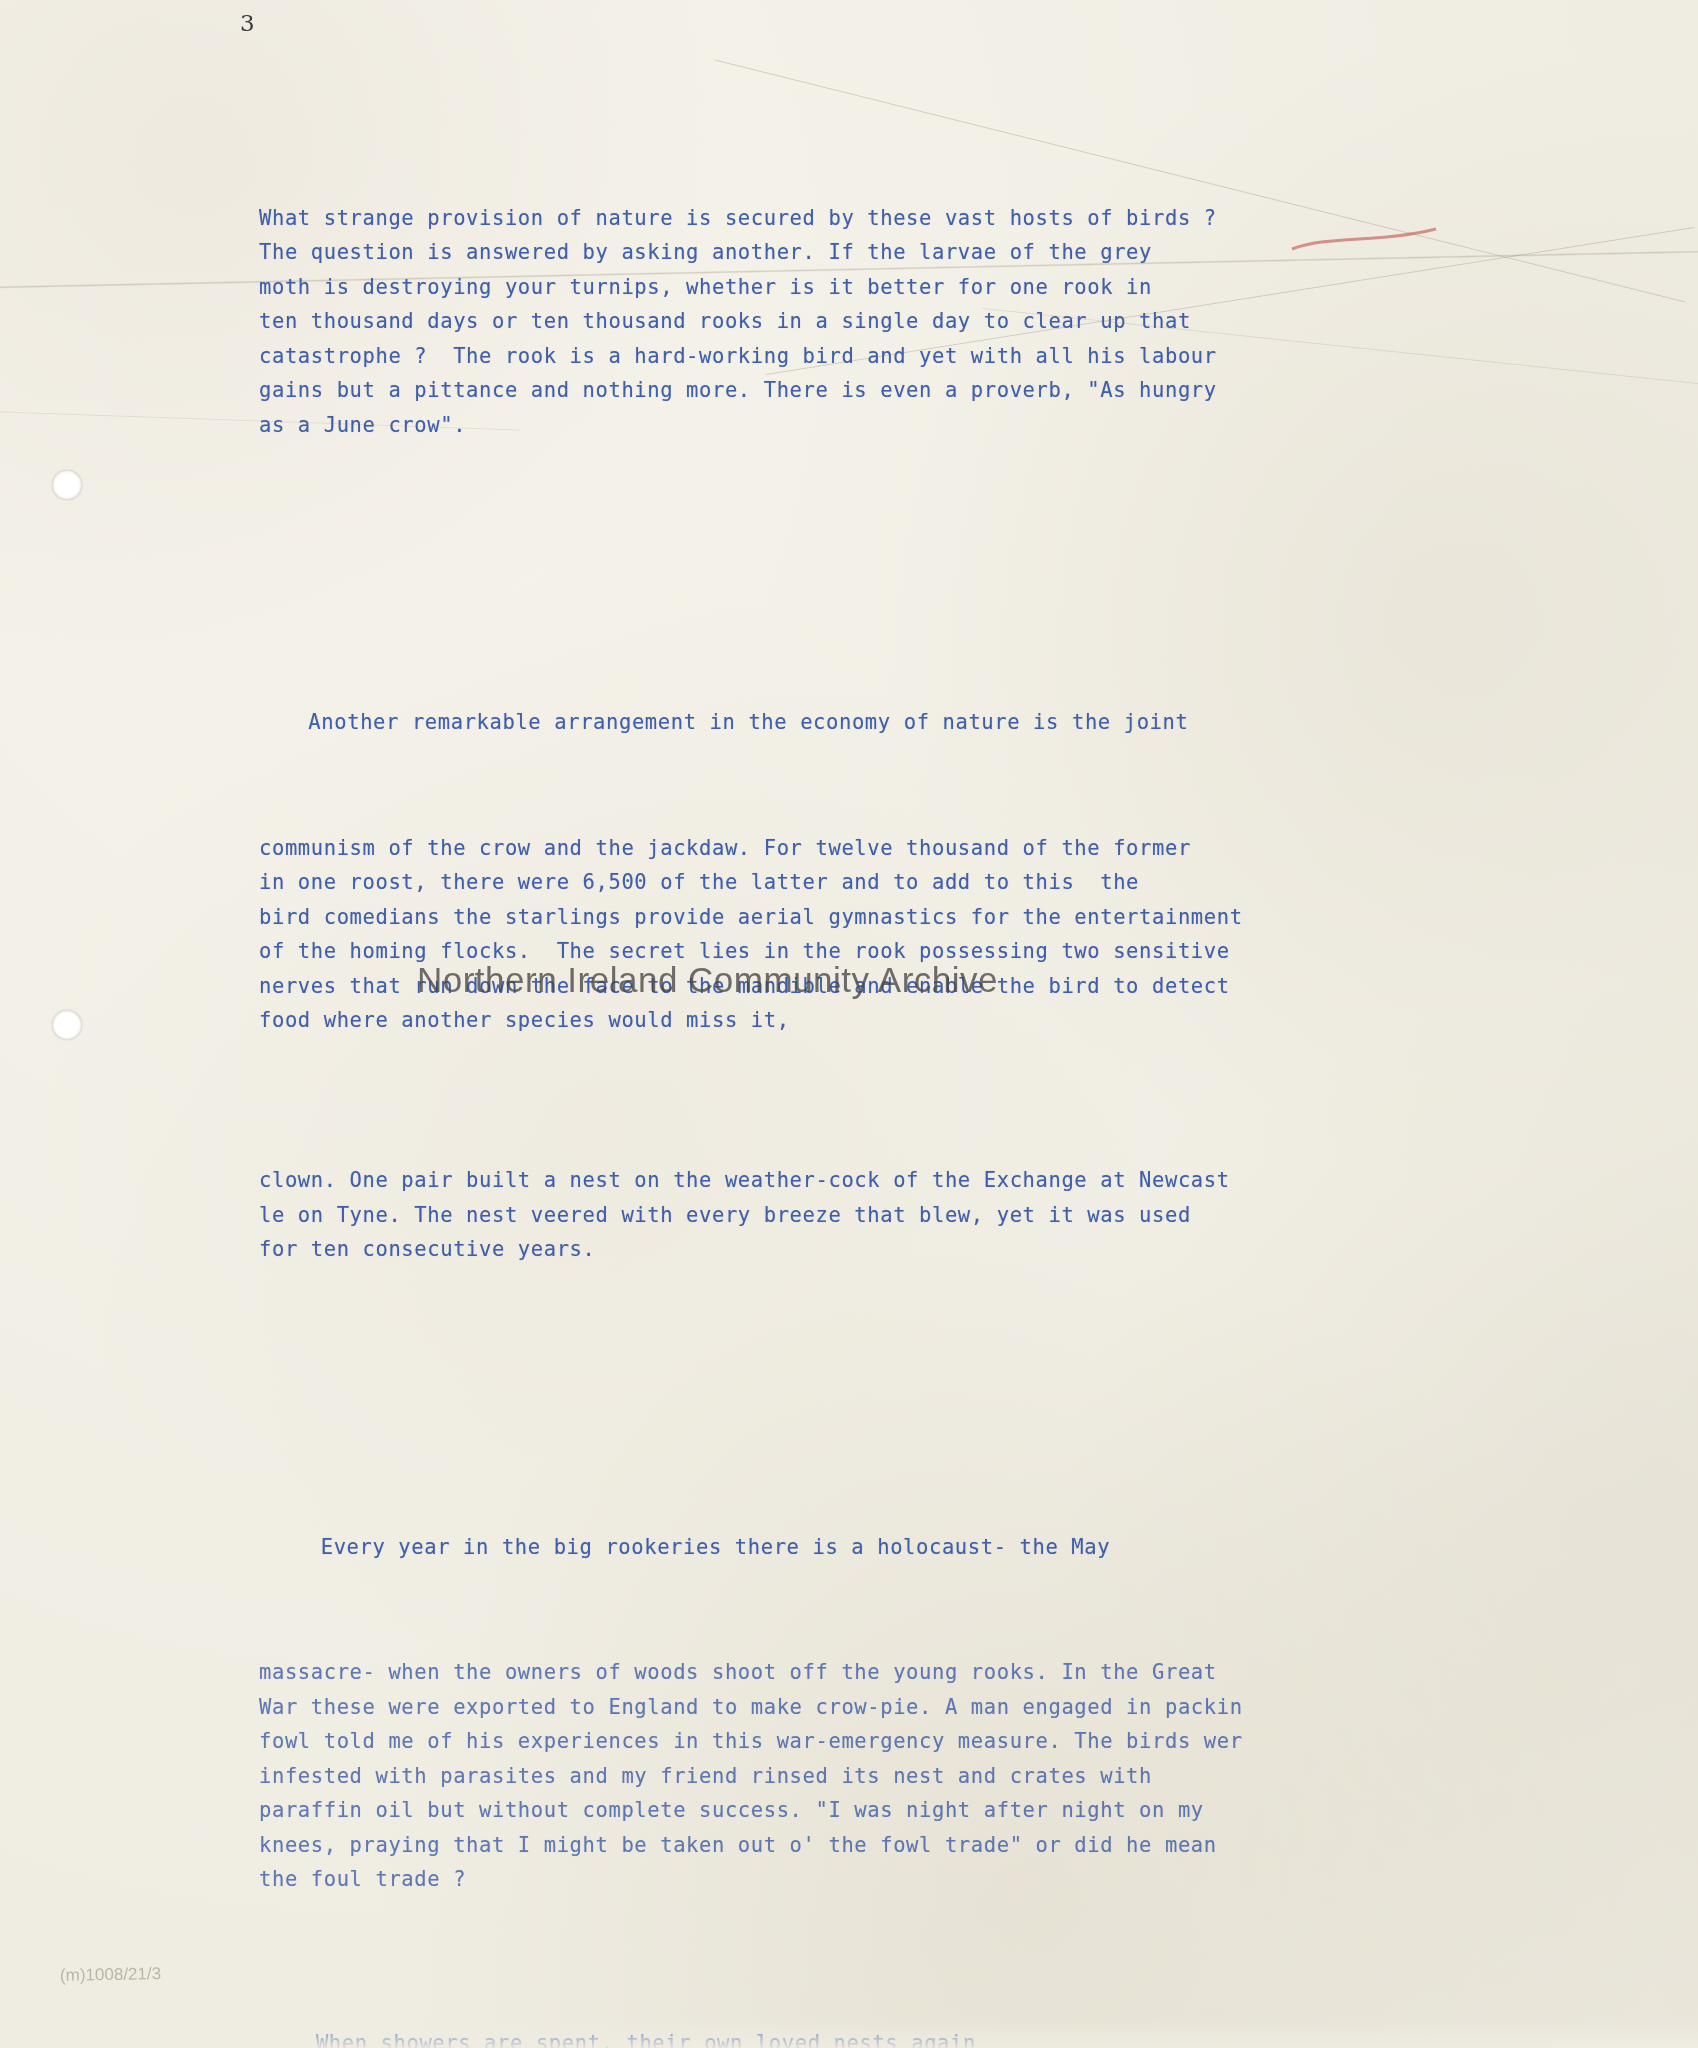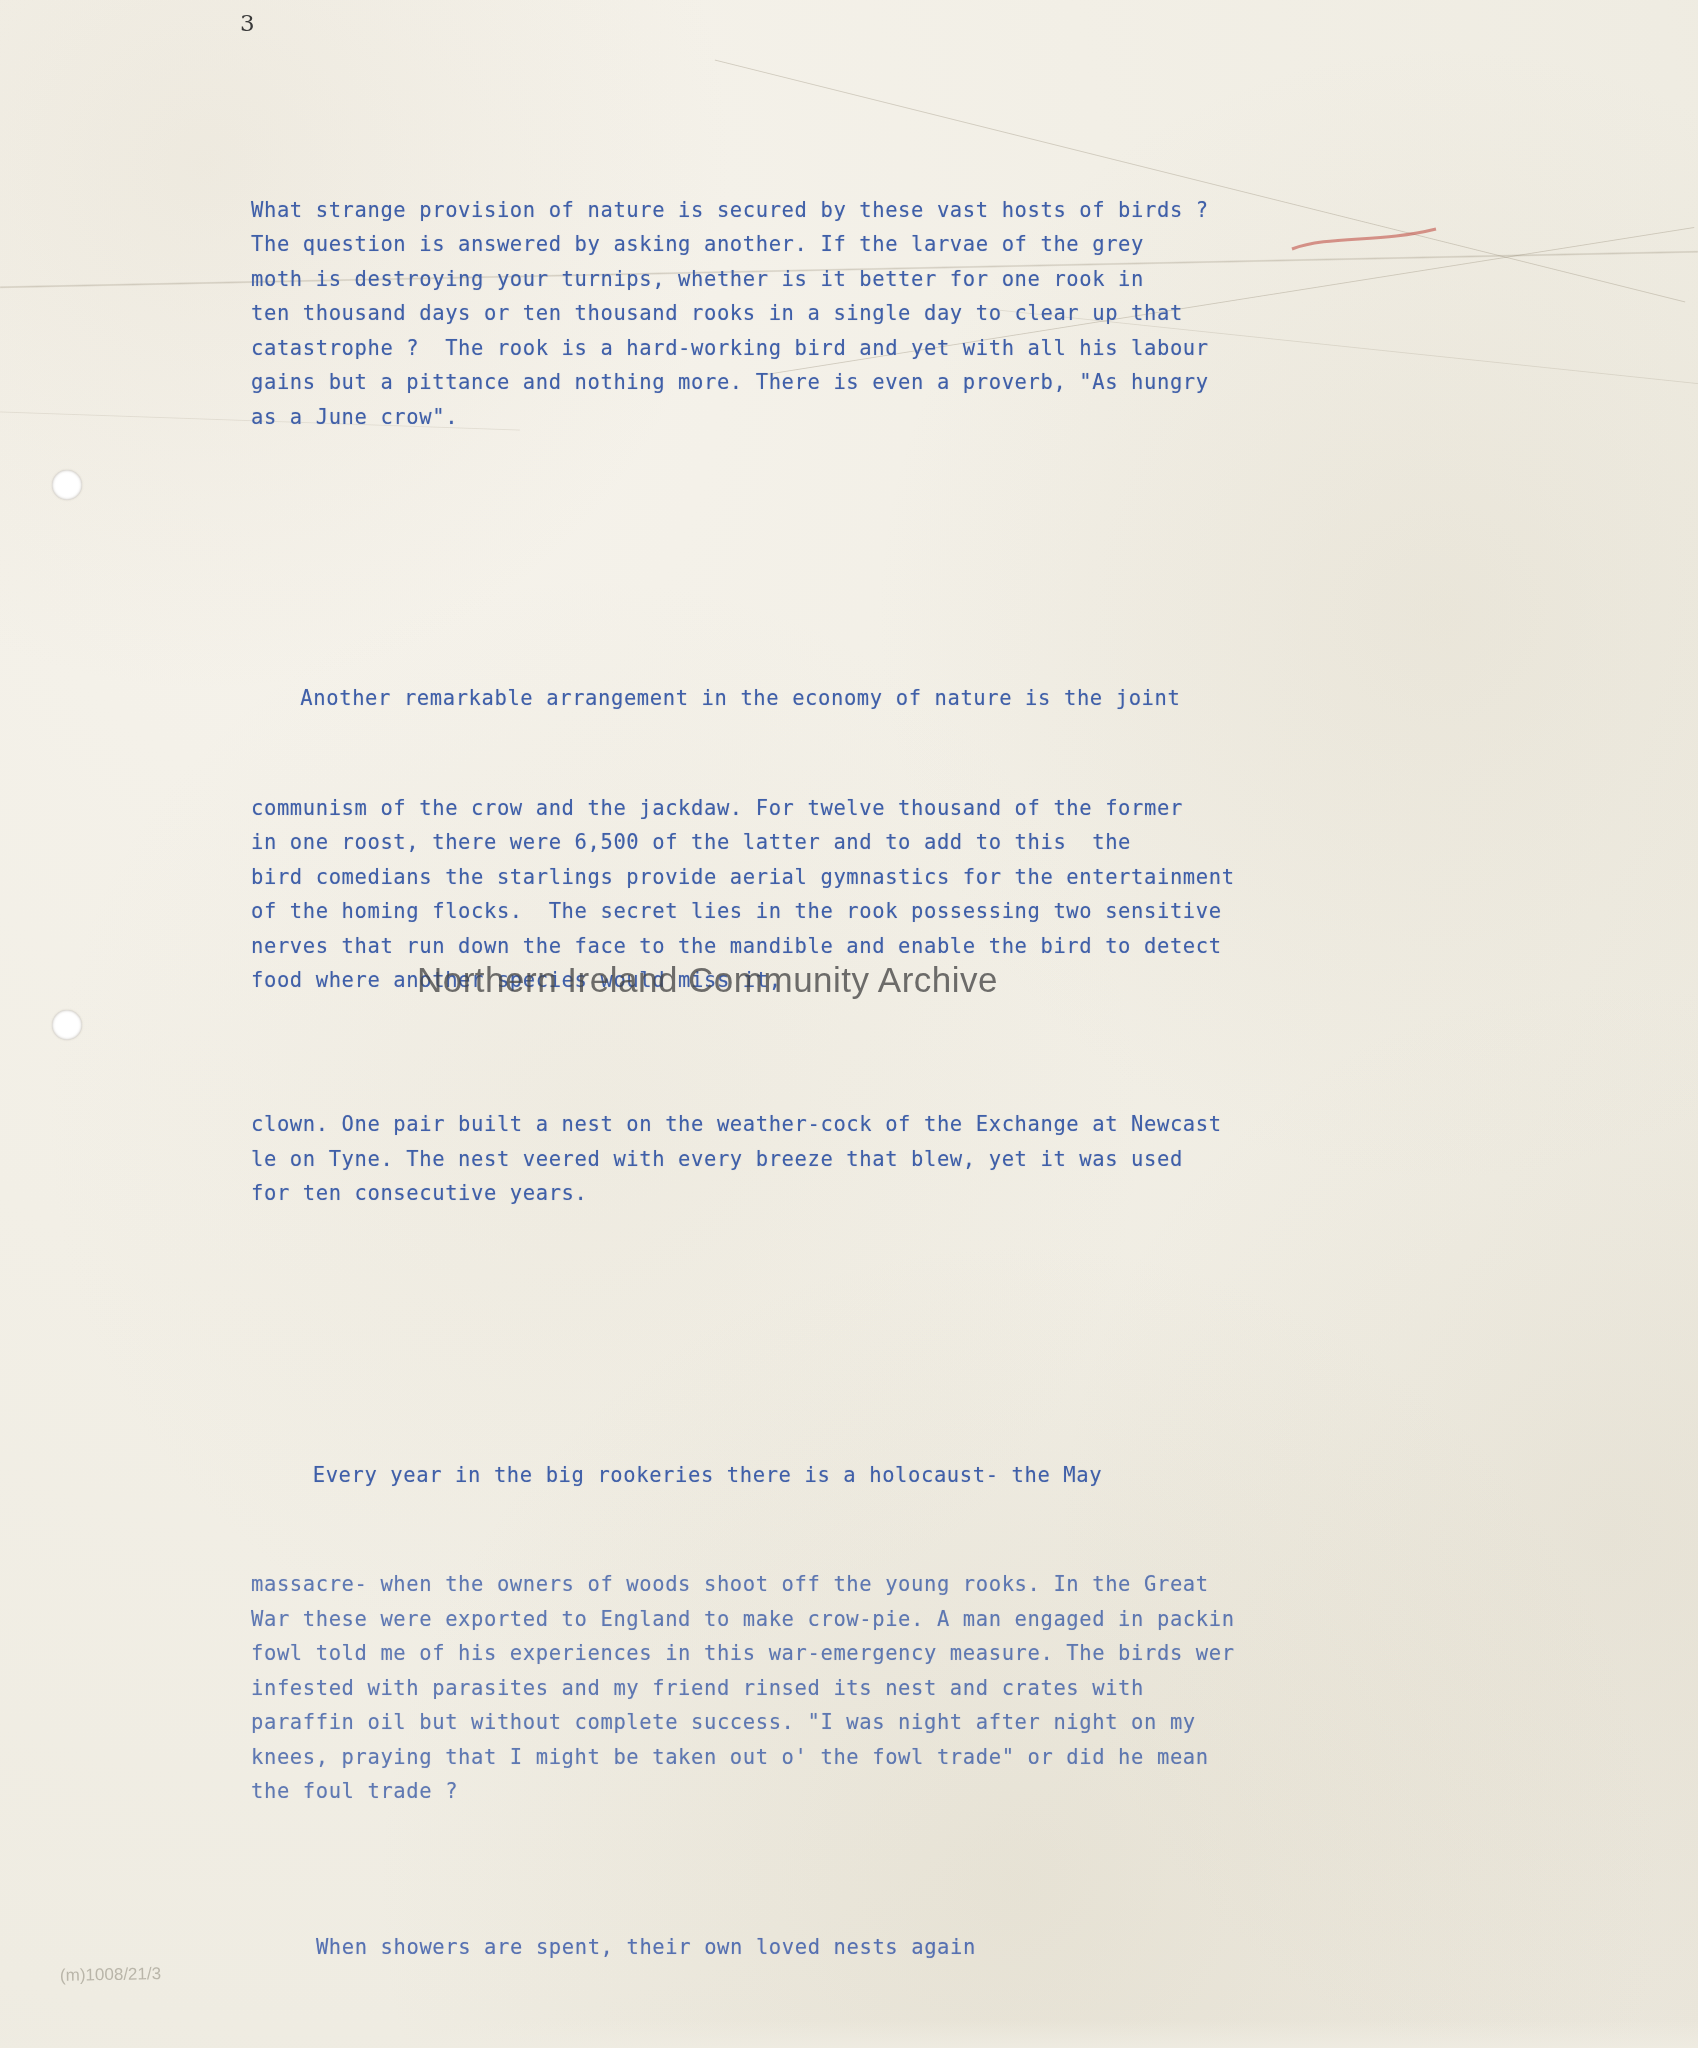--- a/index.html
+++ b/index.html
@@ -78,21 +78,21 @@
     text-shadow: 0 0 1px rgba(63,95,168,0.35);
   }
   .pagenum {
     position: absolute;
     left: 240px;
     top: 10px;
     font-size: 23px;
     color: #3b3b3b;
     font-family: "DejaVu Serif", serif;
   }
-  .blk { margin: 3px; }
+  .blk { margin: 11px; }
   .spacer { height: 34px; }
   .indent { display: inline-block; width: 4ch; }
   .indent2 { display: inline-block; width: 1ch; }
   .faint { opacity: 0.82; }
   
   .overlay-wrap { position: relative; }
   .overlay-line {
     position: absolute;
     left: 5.5ch;
     top: 15px;

